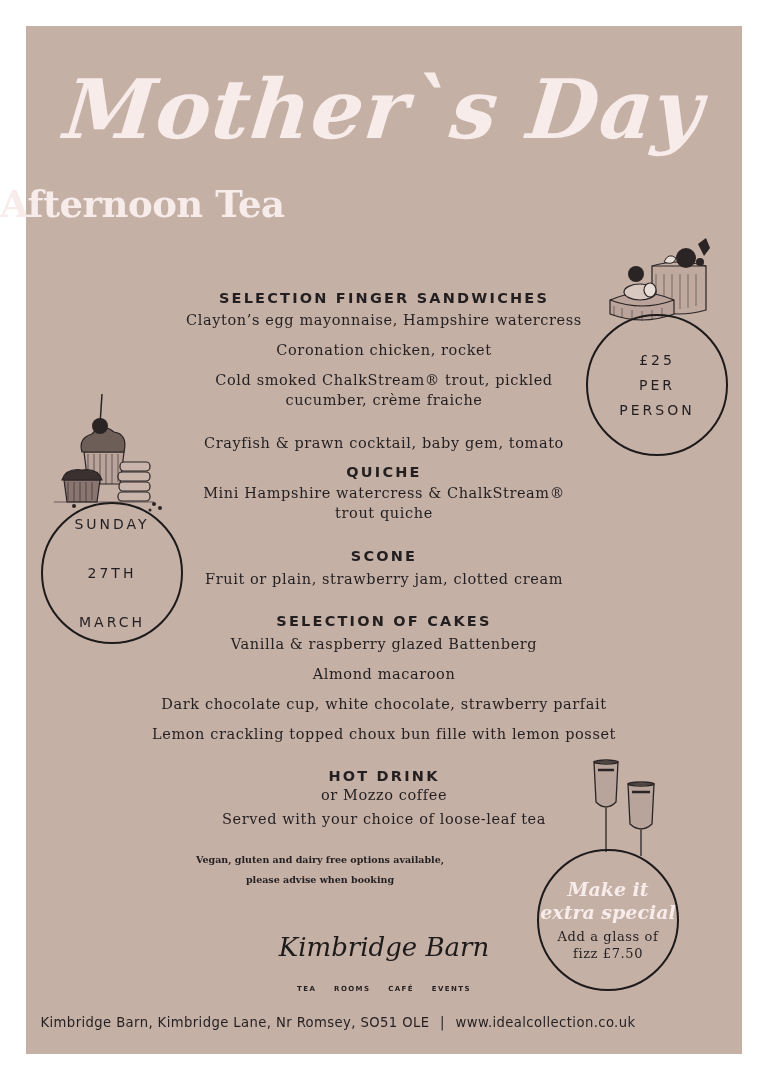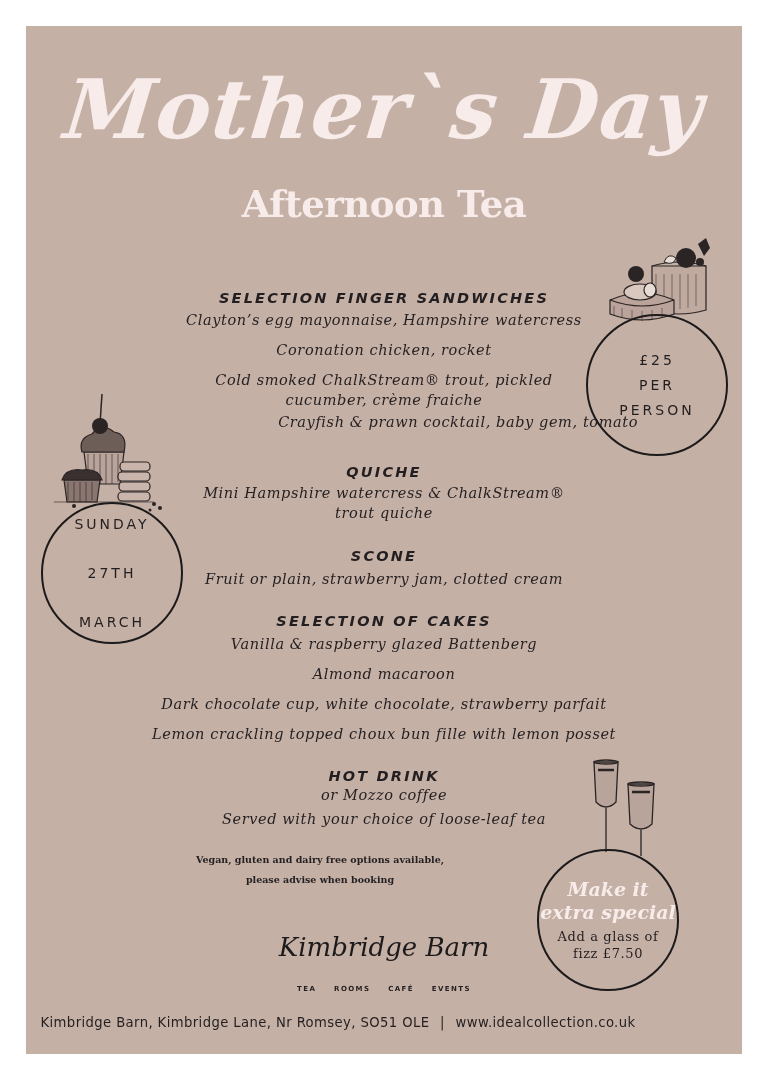--- a/index.html
+++ b/index.html
@@ -12,25 +12,25 @@
       position: absolute; left: 26px; top: 26px; width: 716px; height: 1028px;
       background: #c5b0a6;
     }
     .title-script {
       position: absolute; left: 0; top: 68px; width: 768px; text-align: center;
       font-family: "DejaVu Serif", serif; font-style: italic; font-weight: bold;
       font-size: 82px; color: #f7ecea; letter-spacing: 1px; line-height: 1;
       transform: skewX(-6deg);
     }
     .title-sub {
-      position: absolute; left: 0; top: 186px; width: 768px; text-align: center;
+      position: absolute; left: 0; top: 186px; width: 768px; text-align: left;
       font-family: "DejaVu Serif", serif; font-weight: bold;
       font-size: 37px; color: #f7ecea; line-height: 1; letter-spacing: -0.5px;
     }
-    .menu { position: absolute; left: 130px; width: 508px; text-align: center; color: #231f20; font-style: italic; }
+    .menu { position: absolute; left: 130px; width: 508px; text-align: center; color: #231f20; }
     .sec-head {
       font-family: "DejaVu Sans", sans-serif; font-weight: bold; font-size: 14.5px;
       letter-spacing: 2.2px; line-height: 18px;
     }
     .item {
       font-family: "DejaVu Serif", serif; font-size: 14.5px; letter-spacing: 0.6px;
       line-height: 20px;
     }
     .circle {
       position: absolute; width: 142px; height: 142px; border: 2px solid #1c1a1a;
@@ -77,21 +77,21 @@
 
 <div class="title-script">Mother`s Day</div>
 <div class="title-sub">Afternoon Tea</div>
 
 <div class="menu" style="top:289px;">
   <div class="sec-head">SELECTION FINGER SANDWICHES</div>
   <div class="item" style="margin-top:3px;">Clayton’s egg mayonnaise, Hampshire watercress</div>
   <div class="item" style="margin-top:10px;">Coronation chicken, rocket</div>
   <div class="item" style="margin-top:10px;">Cold smoked ChalkStream® trout, pickled</div>
   <div class="item">cucumber, crème fraiche</div>
-  <div class="item" style="margin-top:2px;text-align:right;">Crayfish &amp; prawn cocktail, baby gem, tomato</div>
+  <div class="item" style="margin-top:23px;">Crayfish &amp; prawn cocktail, baby gem, tomato</div>
 </div>
 
 <div class="menu" style="top:463px;">
   <div class="sec-head">QUICHE</div>
   <div class="item" style="margin-top:2px;">Mini Hampshire watercress &amp; ChalkStream®</div>
   <div class="item">trout quiche</div>
 </div>
 
 <div class="menu" style="top:547px;">
   <div class="sec-head">SCONE</div>

